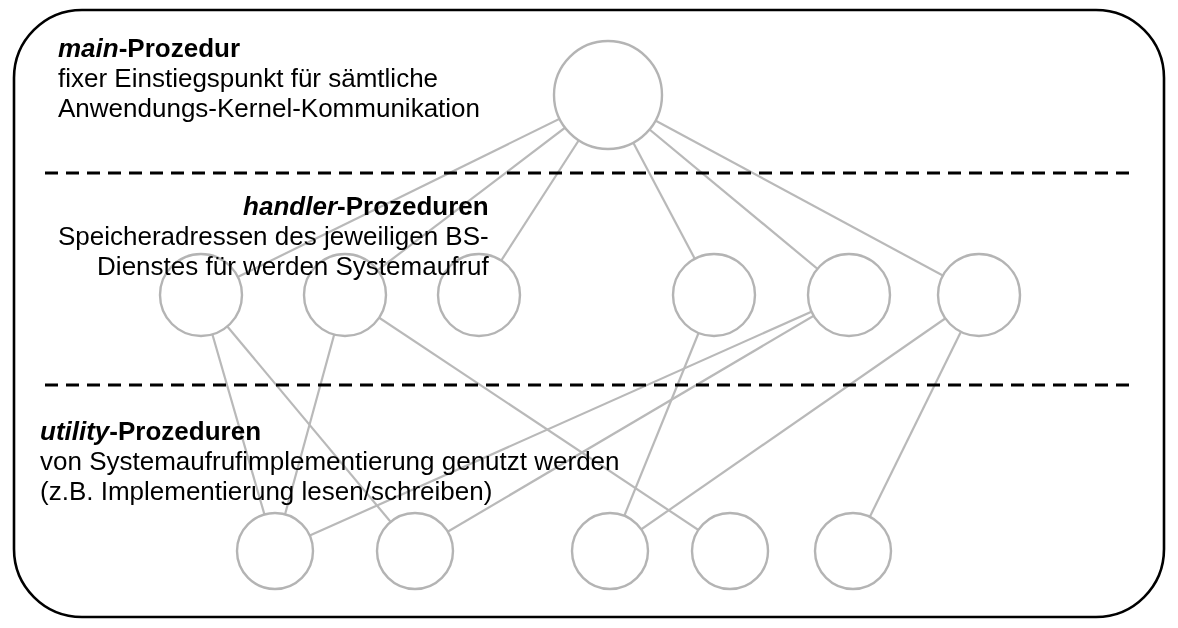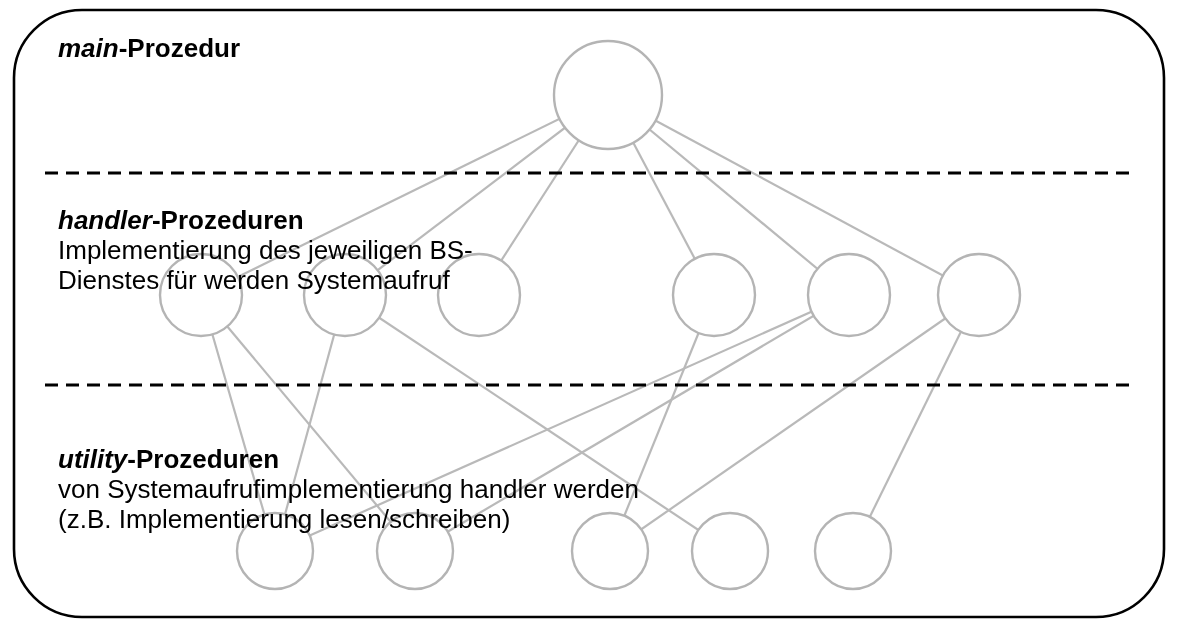--- a/index.html
+++ b/index.html
@@ -60,27 +60,29 @@
         <circle cx="415" cy="551" r="38" fill="#ffffff" stroke="#b4b4b4" stroke-width="2.4"></circle>
         <circle cx="610" cy="551" r="38" fill="#ffffff" stroke="#b4b4b4" stroke-width="2.4"></circle>
         <circle cx="730" cy="551" r="38" fill="#ffffff" stroke="#b4b4b4" stroke-width="2.4"></circle>
         <circle cx="853" cy="551" r="38" fill="#ffffff" stroke="#b4b4b4" stroke-width="2.4"></circle>
       </g>
     <rect id="outer-border" fill="none" x="14" y="10" width="1150" height="607" rx="68" ry="68" stroke="#000000" stroke-width="2.6"></rect>
   </svg>
 
   <div class="label-block" style="left: 58px; top: 33px;">
     <div class="heading"><span class="it">main</span><span>-Prozedur</span></div>
+    <div>fixer Einstiegspunkt für sämtliche</div>
+    <div>Anwendungs-Kernel-Kommunikation</div>
   </div>
 
-  <div class="label-block" style="left: 58px; top: 205px;">
+  <div class="label-block" style="left: 58px; top: 191px; text-align: right;">
     <div class="heading"><span class="it">handler</span><span>-Prozeduren</span></div>
-    <div>Implementierung des jeweiligen BS-</div>
+    <div>Speicheradressen des jeweiligen BS-</div>
     <div>Dienstes für werden Systemaufruf</div>
   </div>
 
-  <div class="label-block" style="left: 58px; top: 416px; margin-top: 28px;">
+  <div class="label-block" style="left: 40px; top: 416px;">
     <div class="heading"><span class="it">utility</span><span>-Prozeduren</span></div>
-    <div>von Systemaufrufimplementierung handler werden</div>
+    <div>von Systemaufrufimplementierung genutzt werden</div>
     <div>(z.B. Implementierung lesen/schreiben)</div>
   </div>
 
 </div>
 
 </body></html>

